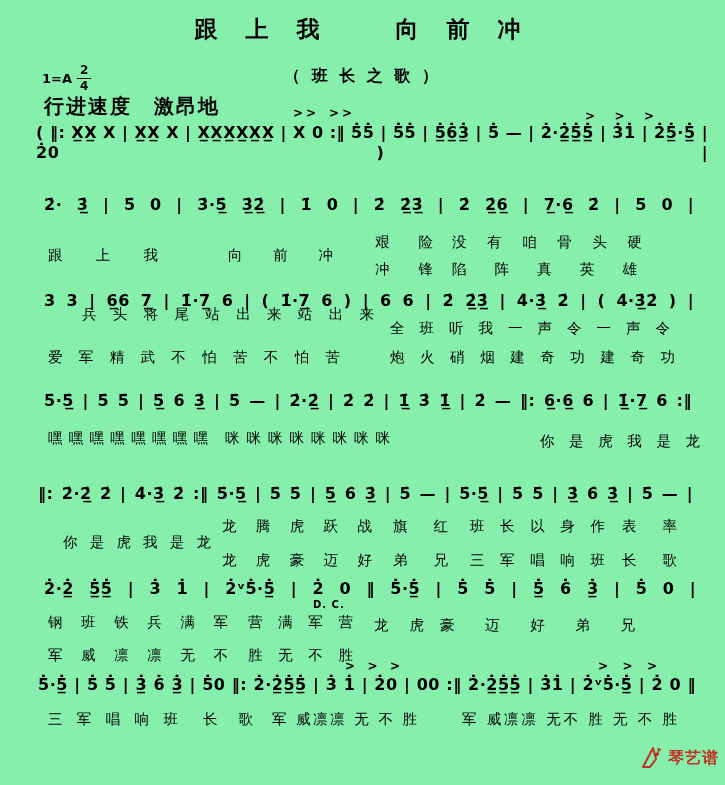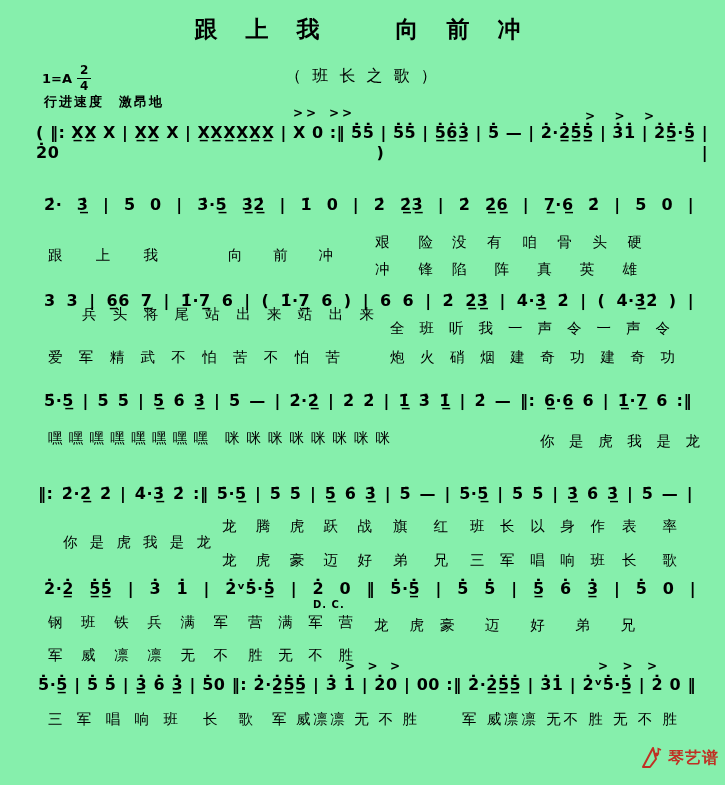--- a/index.html
+++ b/index.html
@@ -1,25 +1,25 @@
 <!DOCTYPE html>
 <html><head>
 <meta charset="utf-8">
 <style>
   html,body{margin:0;padding:0;background:#ffffff;}
   .page{position:relative;width:725px;height:785px;background:#86efac;overflow:hidden;
         font-family:"DejaVu Sans",sans-serif;color:#000;}
   .abs{position:absolute;}
   .title{width:725px;top:14px;left:0;text-align:center;font-size:23px;font-weight:600;letter-spacing:10px;}
-  .subtitle{width:725px;top:66px;left:0;text-align:center;font-size:16px;font-weight:400;letter-spacing:3px;}
+  .subtitle{width:725px;top:66px;left:0;text-align:center;font-size:16px;font-weight:700;letter-spacing:3px;}
   .keysig{left:42px;top:64px;font-size:13px;font-weight:600;display:flex;align-items:center;gap:5px;}
   .meter{display:inline-block;text-align:center;line-height:13px;font-size:12px;}
   .meter .mtop{display:block;border-bottom:1.5px solid #000;padding:0 3px 1px 3px;}
   .meter .mbot{display:block;padding-top:1px;}
-  .tempo{left:44px;top:93px;font-size:13px;font-weight:700;letter-spacing:2px;}
+  .tempo{left:44px;top:93px;font-size:20px;font-weight:700;letter-spacing:2px;}
   .credits{left:590px;top:61px;font-size:12px;line-height:17px;letter-spacing:1px;font-weight:500;}
   .notes{position:absolute;font-size:16px;font-weight:700;letter-spacing:.5px;
          text-align:justify;text-align-last:justify;line-height:20px;}
   .lyric{position:absolute;font-size:14.5px;line-height:18px;
          text-align:justify;text-align-last:justify;}
   .mark{position:absolute;font-size:12px;font-weight:700;letter-spacing:3px;
         text-align:justify;text-align-last:justify;}
   .dc{position:absolute;font-size:10px;font-weight:700;letter-spacing:1px;}
   .watermark{right:6px;top:746px;left:auto;display:flex;align-items:center;gap:2px;}
   .watermark .wm-text{font-size:16px;font-weight:700;letter-spacing:1px;}

